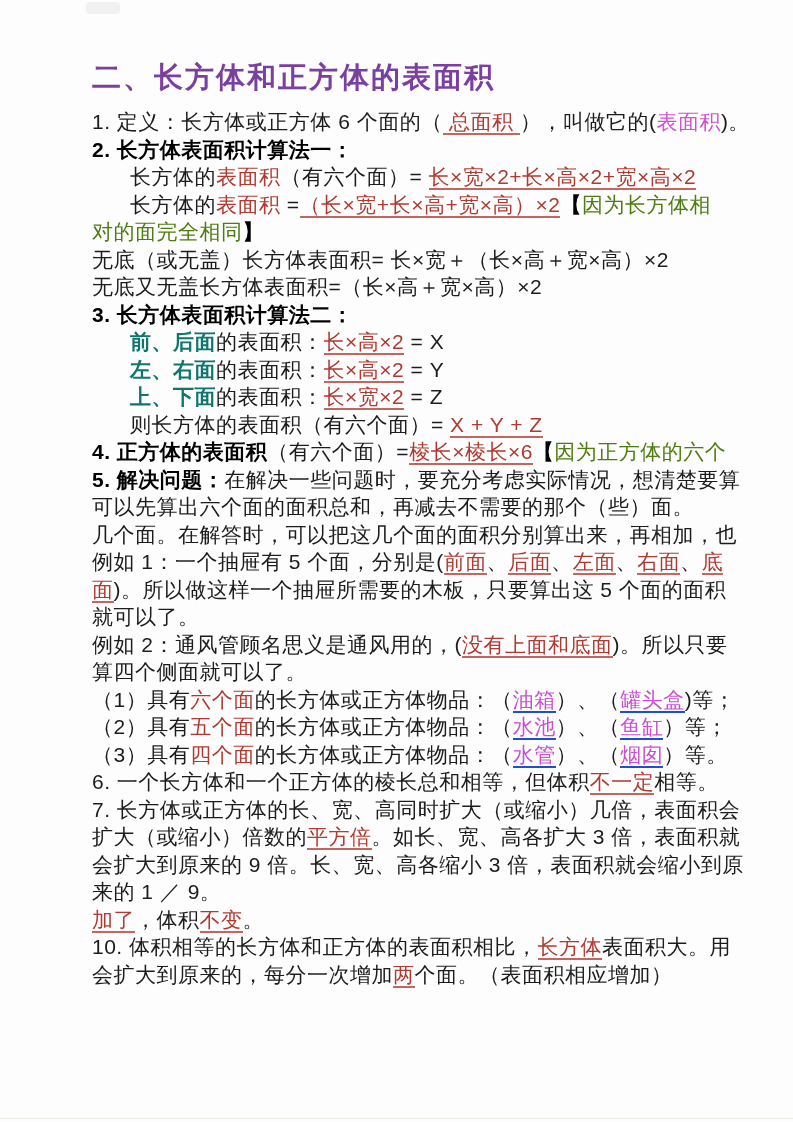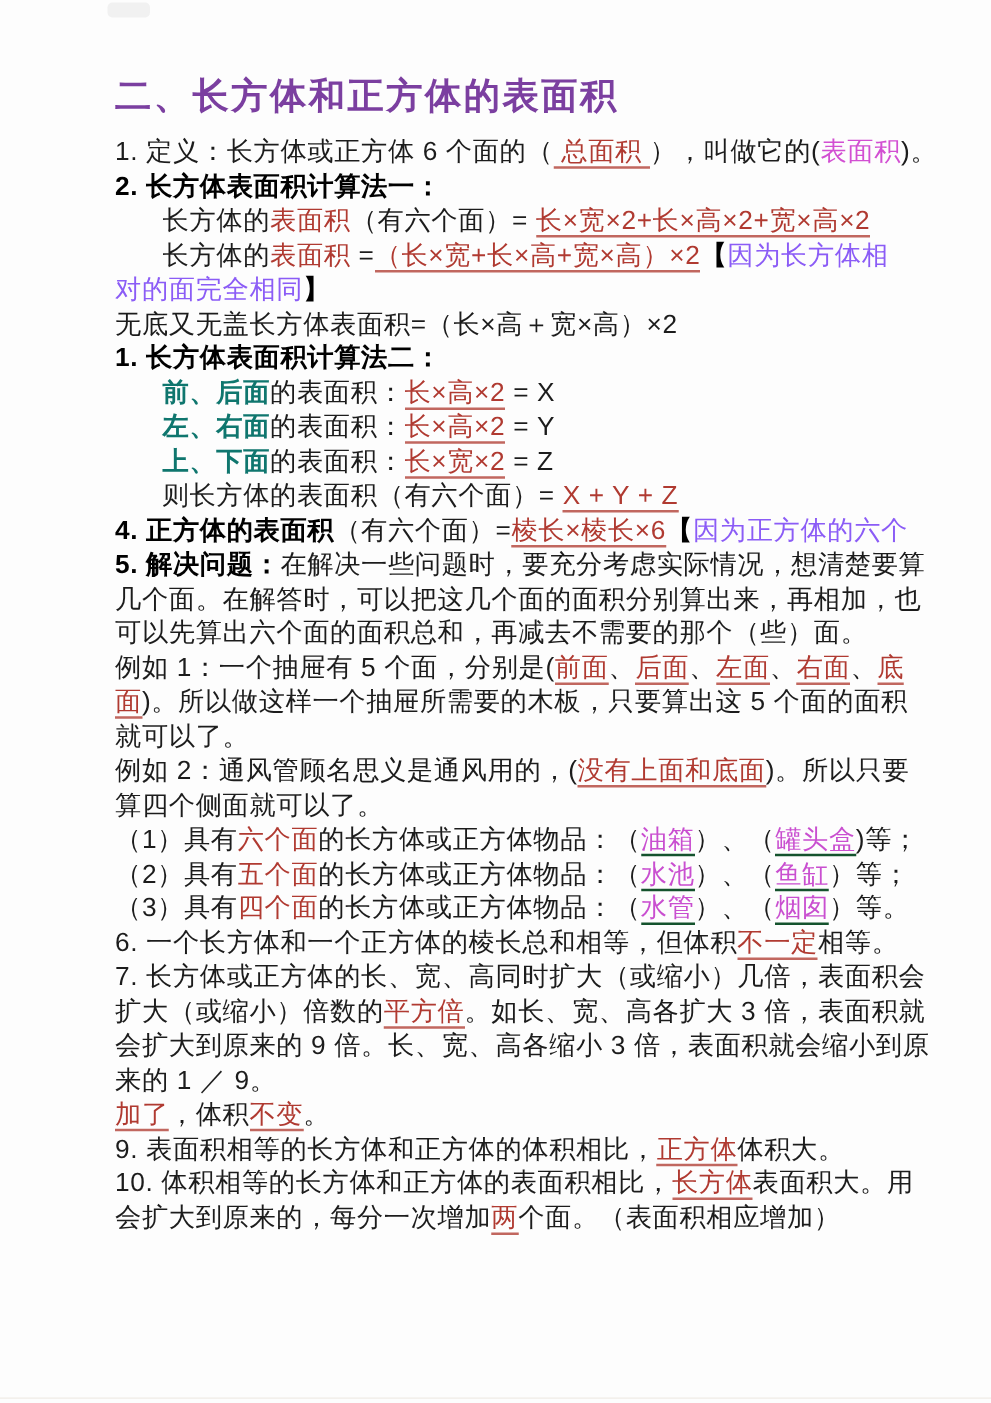--- a/index.html
+++ b/index.html
@@ -35,61 +35,61 @@
     white-space:nowrap;
     letter-spacing:0.5px;
   }
   .line.indent{padding-left:38px;}
   .seg-k{color:#1c1c1c;}
   .seg-kb{color:#000000;font-weight:bold;}
   .seg-r{color:#b03a31;}
   .seg-ru{color:#b03a31;border-bottom:2px solid #c1675f;}
   .seg-g{color:#0f766e;font-weight:bold;}
   .seg-m{color:#d24fd2;}
-  .seg-mu{color:#c94fd0;border-bottom:2px solid #14532d;}
-  .seg-p{color:#8b5cf6;}
+  .seg-mu{color:#c94fd0;border-bottom:2px solid #1d4ed8;}
+  .seg-p{color:#4d7c0f;}
   .bottom-edge{
     position:absolute;left:0;right:0;bottom:3px;height:1px;
     background:#efece6;
   }
 </style>
 </head>
 <body>
 
 <div class="page">
   <div class="smudge"></div>
   <h1 class="doc-title">二、长方体和正方体的表面积</h1>
   <div id="doc-body">
       <div class="line"><span class="seg-k">1. 定义：长方体或正方体 6 个面的（</span><span class="seg-ru"> 总面积 </span><span class="seg-k">），叫做它的(</span><span class="seg-m">表面积</span><span class="seg-k">)。</span></div>
       <div class="line"><span class="seg-kb">2. 长方体表面积计算法一：</span></div>
       <div class="line indent"><span class="seg-k">长方体的</span><span class="seg-r">表面积</span><span class="seg-k">（有六个面）= </span><span class="seg-ru">长×宽×2+长×高×2+宽×高×2</span></div>
       <div class="line indent"><span class="seg-k">长方体的</span><span class="seg-r">表面积</span><span class="seg-k"> =</span><span class="seg-ru">（长×宽+长×高+宽×高）×2</span><span class="seg-kb">【</span><span class="seg-p">因为长方体相</span></div>
       <div class="line"><span class="seg-p">对的面完全相同</span><span class="seg-kb">】</span></div>
+      <div class="line"><span class="seg-k">无底（或无盖）长方体表面积= 长×宽＋（长×高＋宽×高）×2</span></div>
       <div class="line"><span class="seg-k">无底又无盖长方体表面积=（长×高＋宽×高）×2</span></div>
-      <div class="line"><span class="seg-kb">1. 长方体表面积计算法二：</span></div>
+      <div class="line"><span class="seg-kb">3. 长方体表面积计算法二：</span></div>
       <div class="line indent"><span class="seg-g">前、后面</span><span class="seg-k">的表面积：</span><span class="seg-ru">长×高×2</span><span class="seg-k"> = X</span></div>
       <div class="line indent"><span class="seg-g">左、右面</span><span class="seg-k">的表面积：</span><span class="seg-ru">长×高×2</span><span class="seg-k"> = Y</span></div>
       <div class="line indent"><span class="seg-g">上、下面</span><span class="seg-k">的表面积：</span><span class="seg-ru">长×宽×2</span><span class="seg-k"> = Z</span></div>
       <div class="line indent"><span class="seg-k">则长方体的表面积（有六个面）= </span><span class="seg-ru">X + Y + Z</span></div>
       <div class="line"><span class="seg-kb">4. 正方体的表面积</span><span class="seg-k">（有六个面）=</span><span class="seg-ru">棱长×棱长×6</span><span class="seg-kb">【</span><span class="seg-p">因为正方体的六个</span></div>
       <div class="line"><span class="seg-kb">5. 解决问题：</span><span class="seg-k">在解决一些问题时，要充分考虑实际情况，想清楚要算</span></div>
+      <div class="line"><span class="seg-k">可以先算出六个面的面积总和，再减去不需要的那个（些）面。</span></div>
       <div class="line"><span class="seg-k">几个面。在解答时，可以把这几个面的面积分别算出来，再相加，也</span></div>
-      <div class="line"><span class="seg-k">可以先算出六个面的面积总和，再减去不需要的那个（些）面。</span></div>
       <div class="line"><span class="seg-k">例如 1：一个抽屉有 5 个面，分别是(</span><span class="seg-ru">前面</span><span class="seg-k">、</span><span class="seg-ru">后面</span><span class="seg-k">、</span><span class="seg-ru">左面</span><span class="seg-k">、</span><span class="seg-ru">右面</span><span class="seg-k">、</span><span class="seg-ru">底</span></div>
       <div class="line"><span class="seg-ru">面</span><span class="seg-k">)。所以做这样一个抽屉所需要的木板，只要算出这 5 个面的面积</span></div>
       <div class="line"><span class="seg-k">就可以了。</span></div>
       <div class="line"><span class="seg-k">例如 2：通风管顾名思义是通风用的，(</span><span class="seg-ru">没有上面和底面</span><span class="seg-k">)。所以只要</span></div>
       <div class="line"><span class="seg-k">算四个侧面就可以了。</span></div>
       <div class="line"><span class="seg-k">（1）具有</span><span class="seg-r">六个面</span><span class="seg-k">的长方体或正方体物品：（</span><span class="seg-mu">油箱</span><span class="seg-k">）、（</span><span class="seg-mu">罐头盒</span><span class="seg-k">)等；</span></div>
       <div class="line"><span class="seg-k">（2）具有</span><span class="seg-r">五个面</span><span class="seg-k">的长方体或正方体物品：（</span><span class="seg-mu">水池</span><span class="seg-k">）、（</span><span class="seg-mu">鱼缸</span><span class="seg-k">）等；</span></div>
       <div class="line"><span class="seg-k">（3）具有</span><span class="seg-r">四个面</span><span class="seg-k">的长方体或正方体物品：（</span><span class="seg-mu">水管</span><span class="seg-k">）、（</span><span class="seg-mu">烟囱</span><span class="seg-k">）等。</span></div>
       <div class="line"><span class="seg-k">6. 一个长方体和一个正方体的棱长总和相等，但体积</span><span class="seg-ru">不一定</span><span class="seg-k">相等。</span></div>
       <div class="line"><span class="seg-k">7. 长方体或正方体的长、宽、高同时扩大（或缩小）几倍，表面积会</span></div>
       <div class="line"><span class="seg-k">扩大（或缩小）倍数的</span><span class="seg-ru">平方倍</span><span class="seg-k">。如长、宽、高各扩大 3 倍，表面积就</span></div>
       <div class="line"><span class="seg-k">会扩大到原来的 9 倍。长、宽、高各缩小 3 倍，表面积就会缩小到原</span></div>
       <div class="line"><span class="seg-k">来的 1 ／ 9。</span></div>
       <div class="line"><span class="seg-ru">加了</span><span class="seg-k">，体积</span><span class="seg-ru">不变</span><span class="seg-k">。</span></div>
-      <div class="line"><span class="seg-k">9. 表面积相等的长方体和正方体的体积相比，</span><span class="seg-ru">正方体</span><span class="seg-k">体积大。</span></div>
       <div class="line"><span class="seg-k">10. 体积相等的长方体和正方体的表面积相比，</span><span class="seg-ru">长方体</span><span class="seg-k">表面积大。用</span></div>
       <div class="line"><span class="seg-k">会扩大到原来的，每分一次增加</span><span class="seg-ru">两</span><span class="seg-k">个面。（表面积相应增加）</span></div>
     </div>
   <div class="bottom-edge"></div>
 </div>
 
 </body></html>

